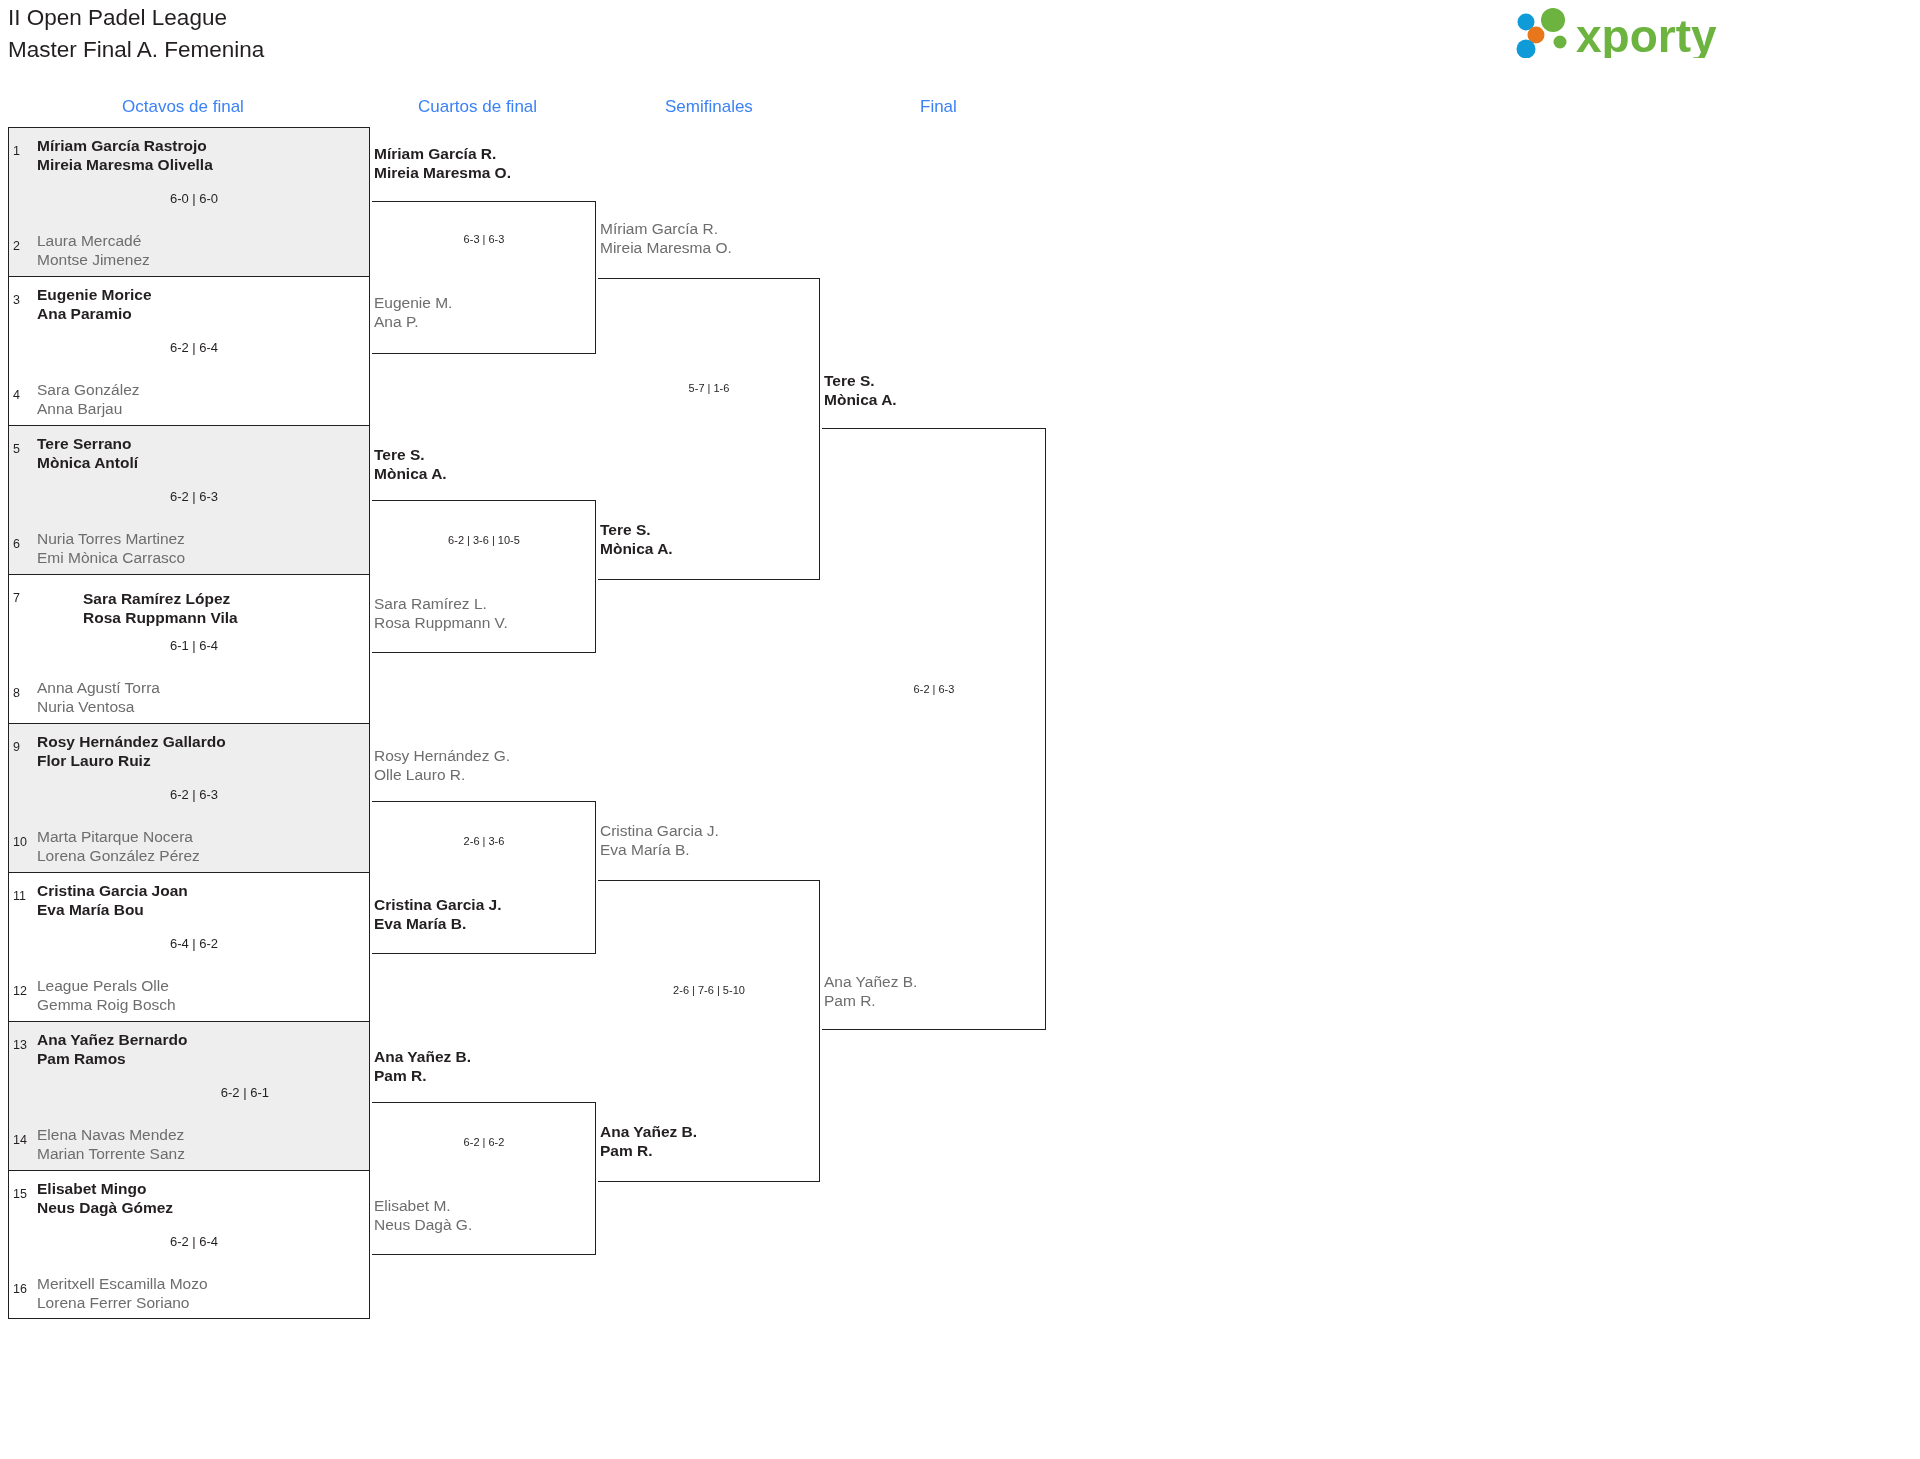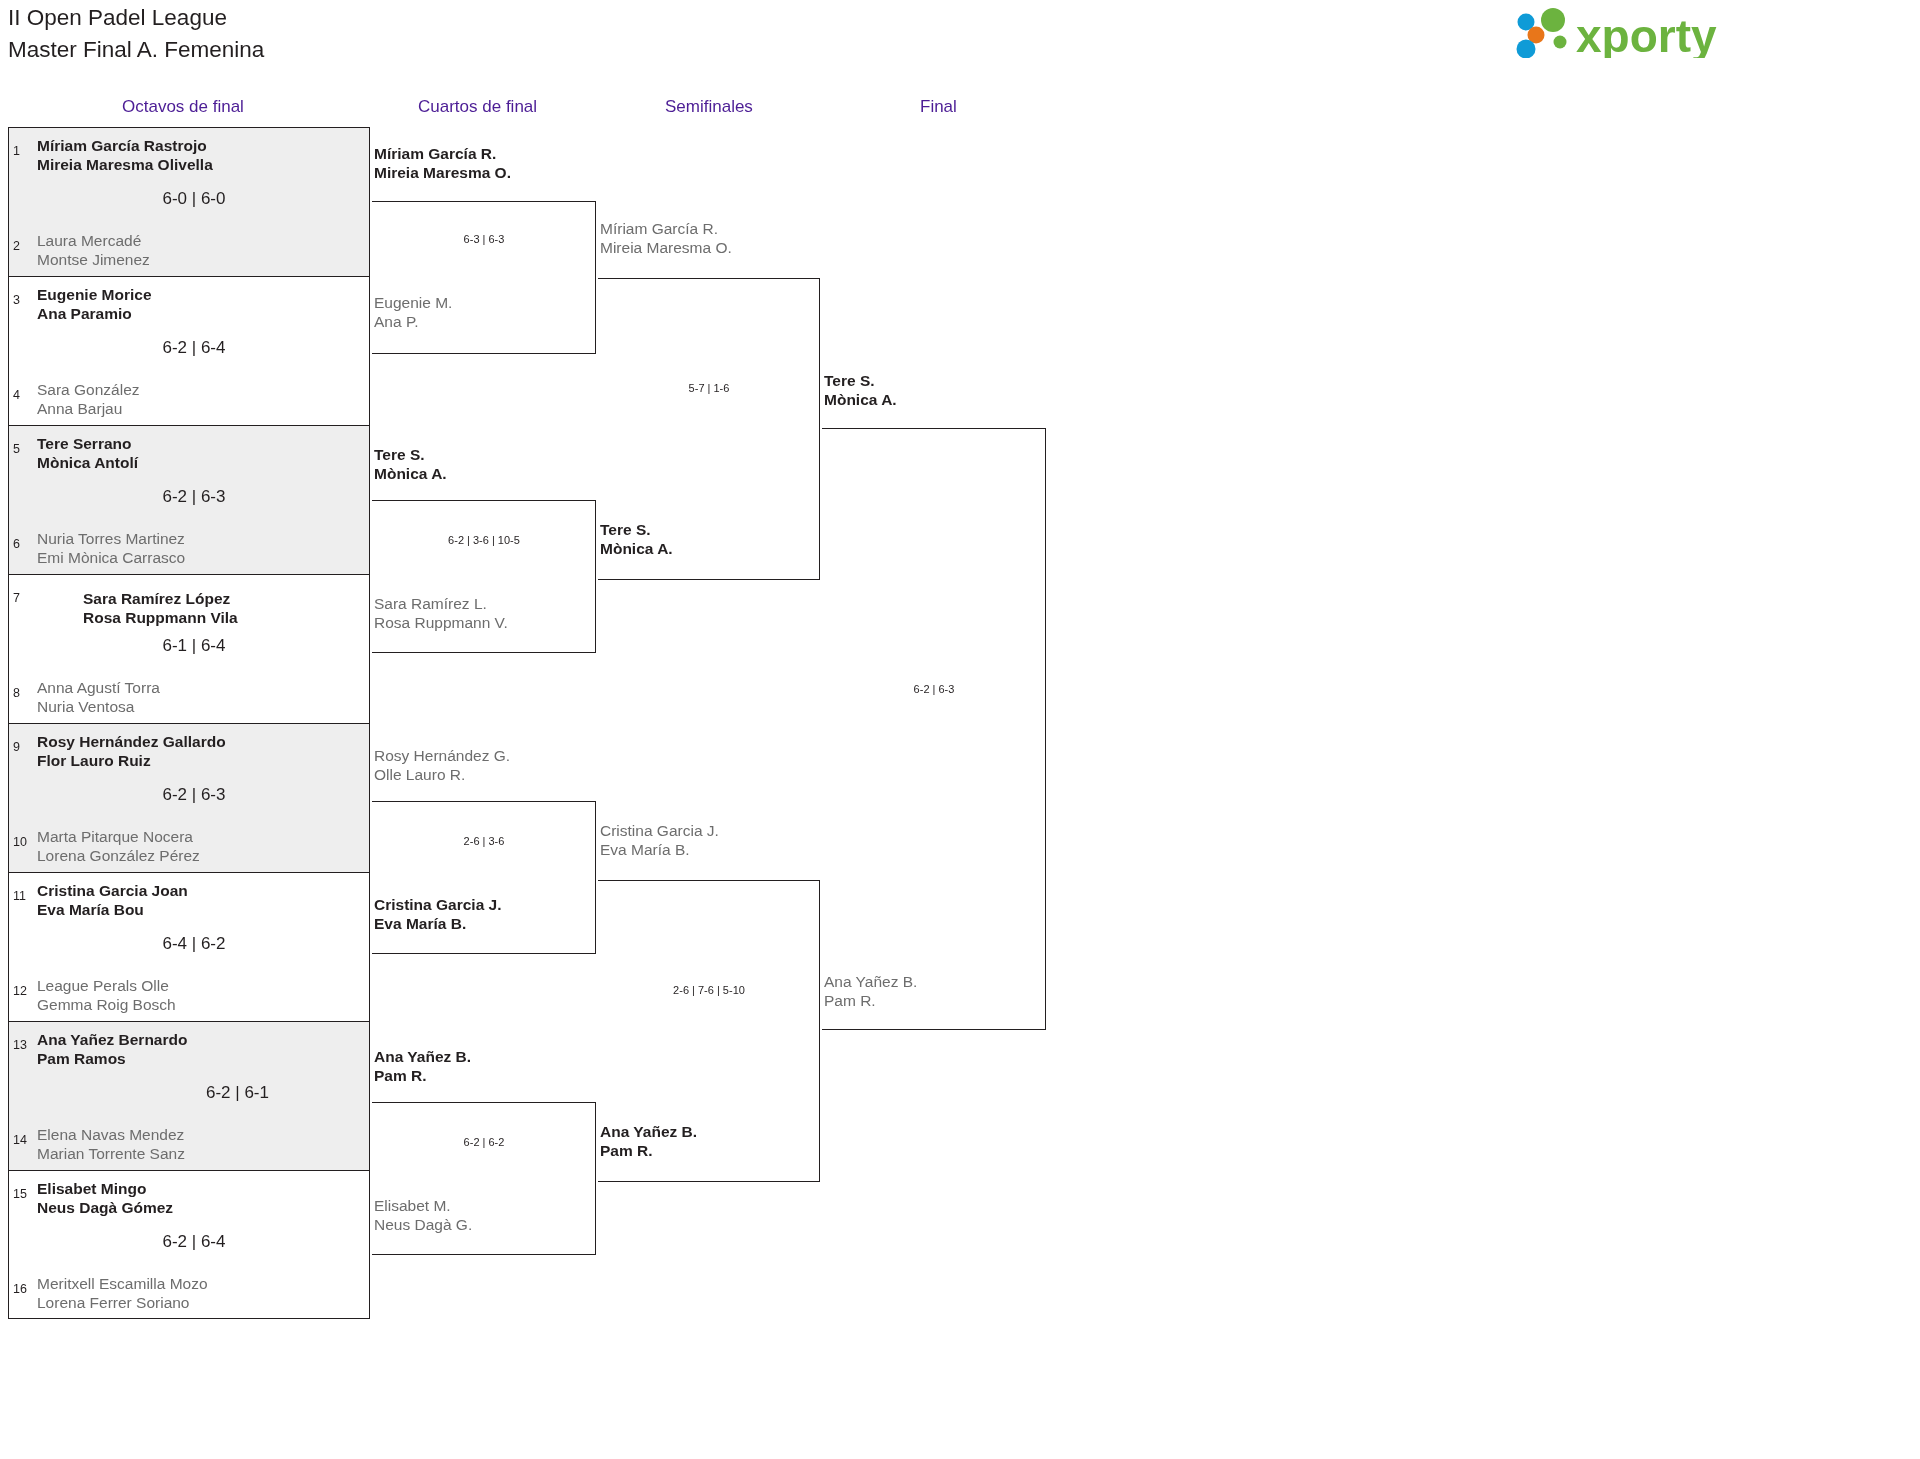--- a/index.html
+++ b/index.html
@@ -40,21 +40,21 @@
     width: 222px; height: 50px;
   }
   #logo svg { display: block; }
 
   
   .col-header {
     position: absolute;
     top: 96px;
     font-size: 17px;
     line-height: 22px;
-    color: #4c1d95;
+    color: #3b82f6;
     white-space: nowrap;
   }
 
   
   #bracket {
     position: absolute;
     left: 0; top: 0;
     width: 1920px; height: 1459px;
   }
 
@@ -84,21 +84,21 @@
     font-size: 15.5px;
     line-height: 18.5px;
     white-space: nowrap;
   }
   .r1-team .ln { display: block; }
   .winner { color: #231f20; font-weight: 700; }
   .loser  { color: #6d6d6d; font-weight: 400; }
 
   .r1-score {
     position: absolute;
-    font-size: 17px;
+    font-size: 13px;
     line-height: 17px;
     color: #231f20;
     white-space: nowrap;
     text-align: center;
   }
 
   
   .conn {
     position: absolute;
     box-sizing: border-box;

